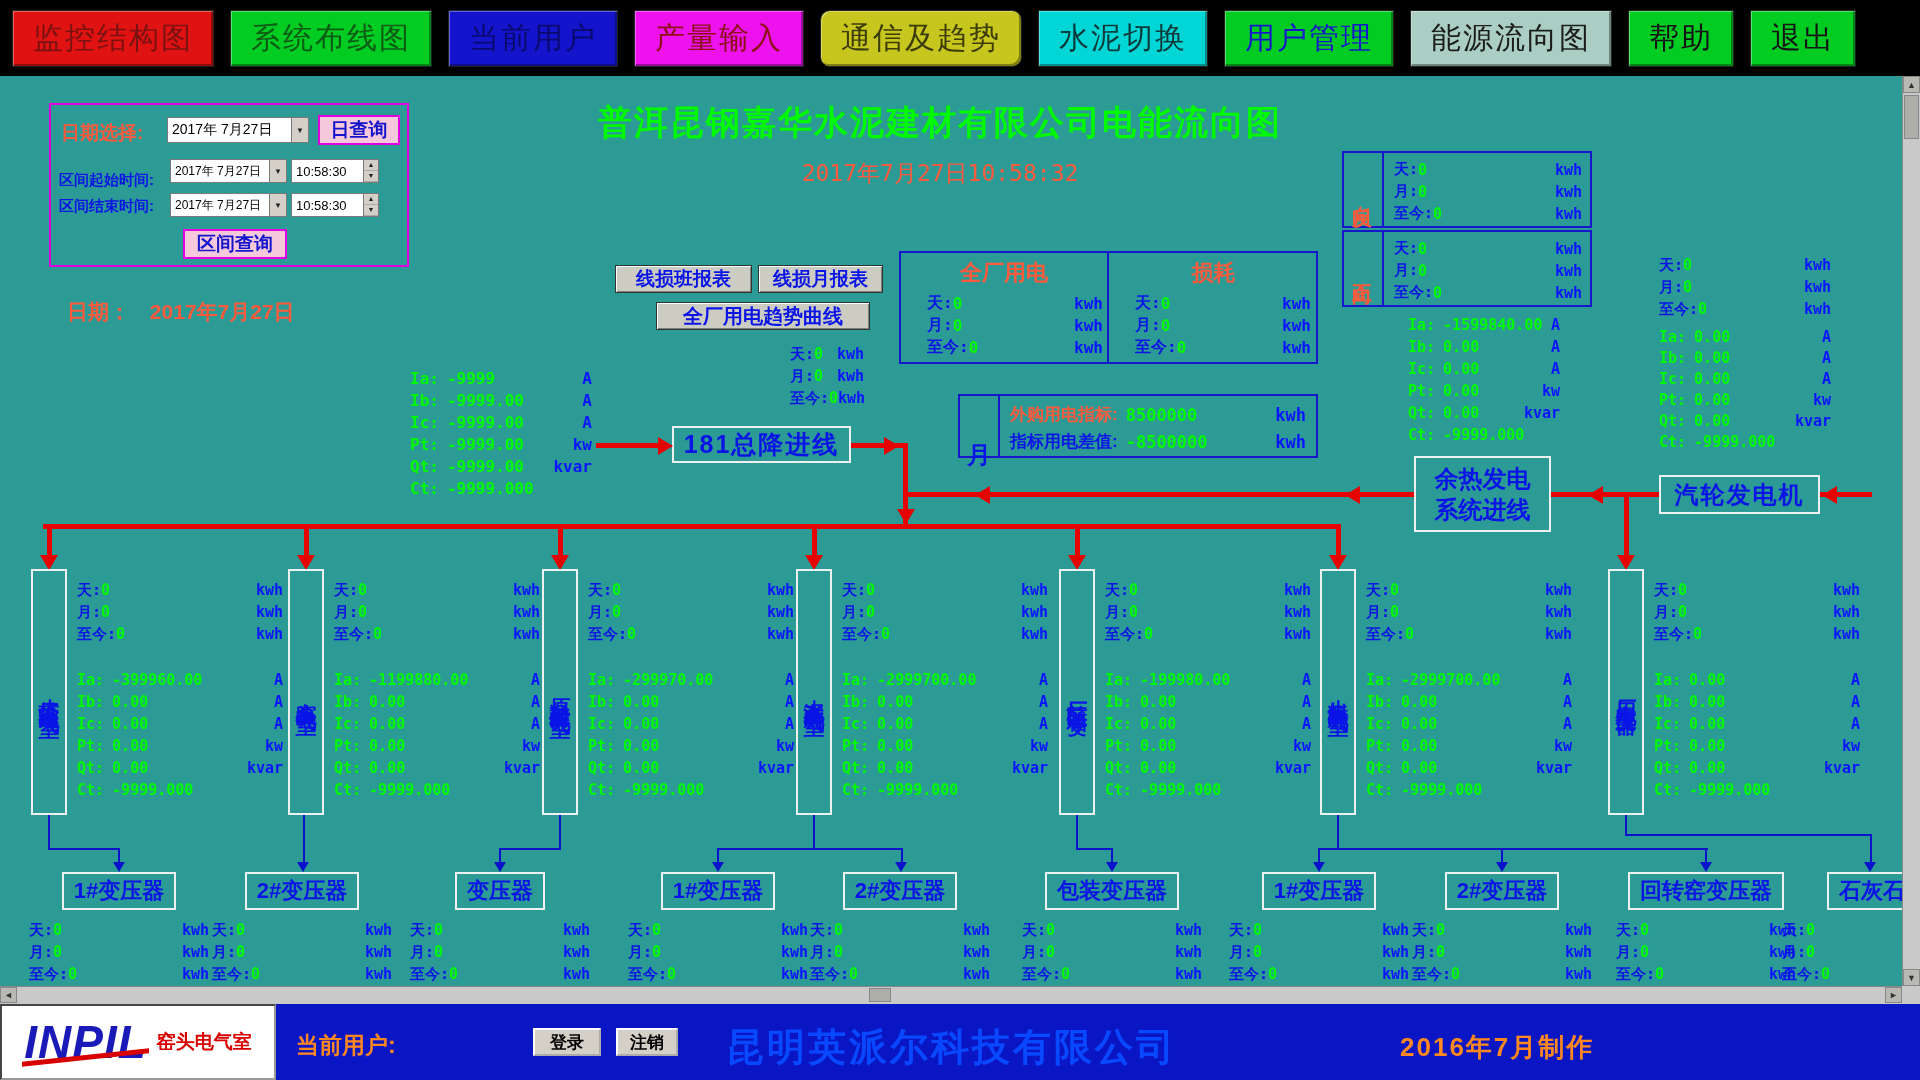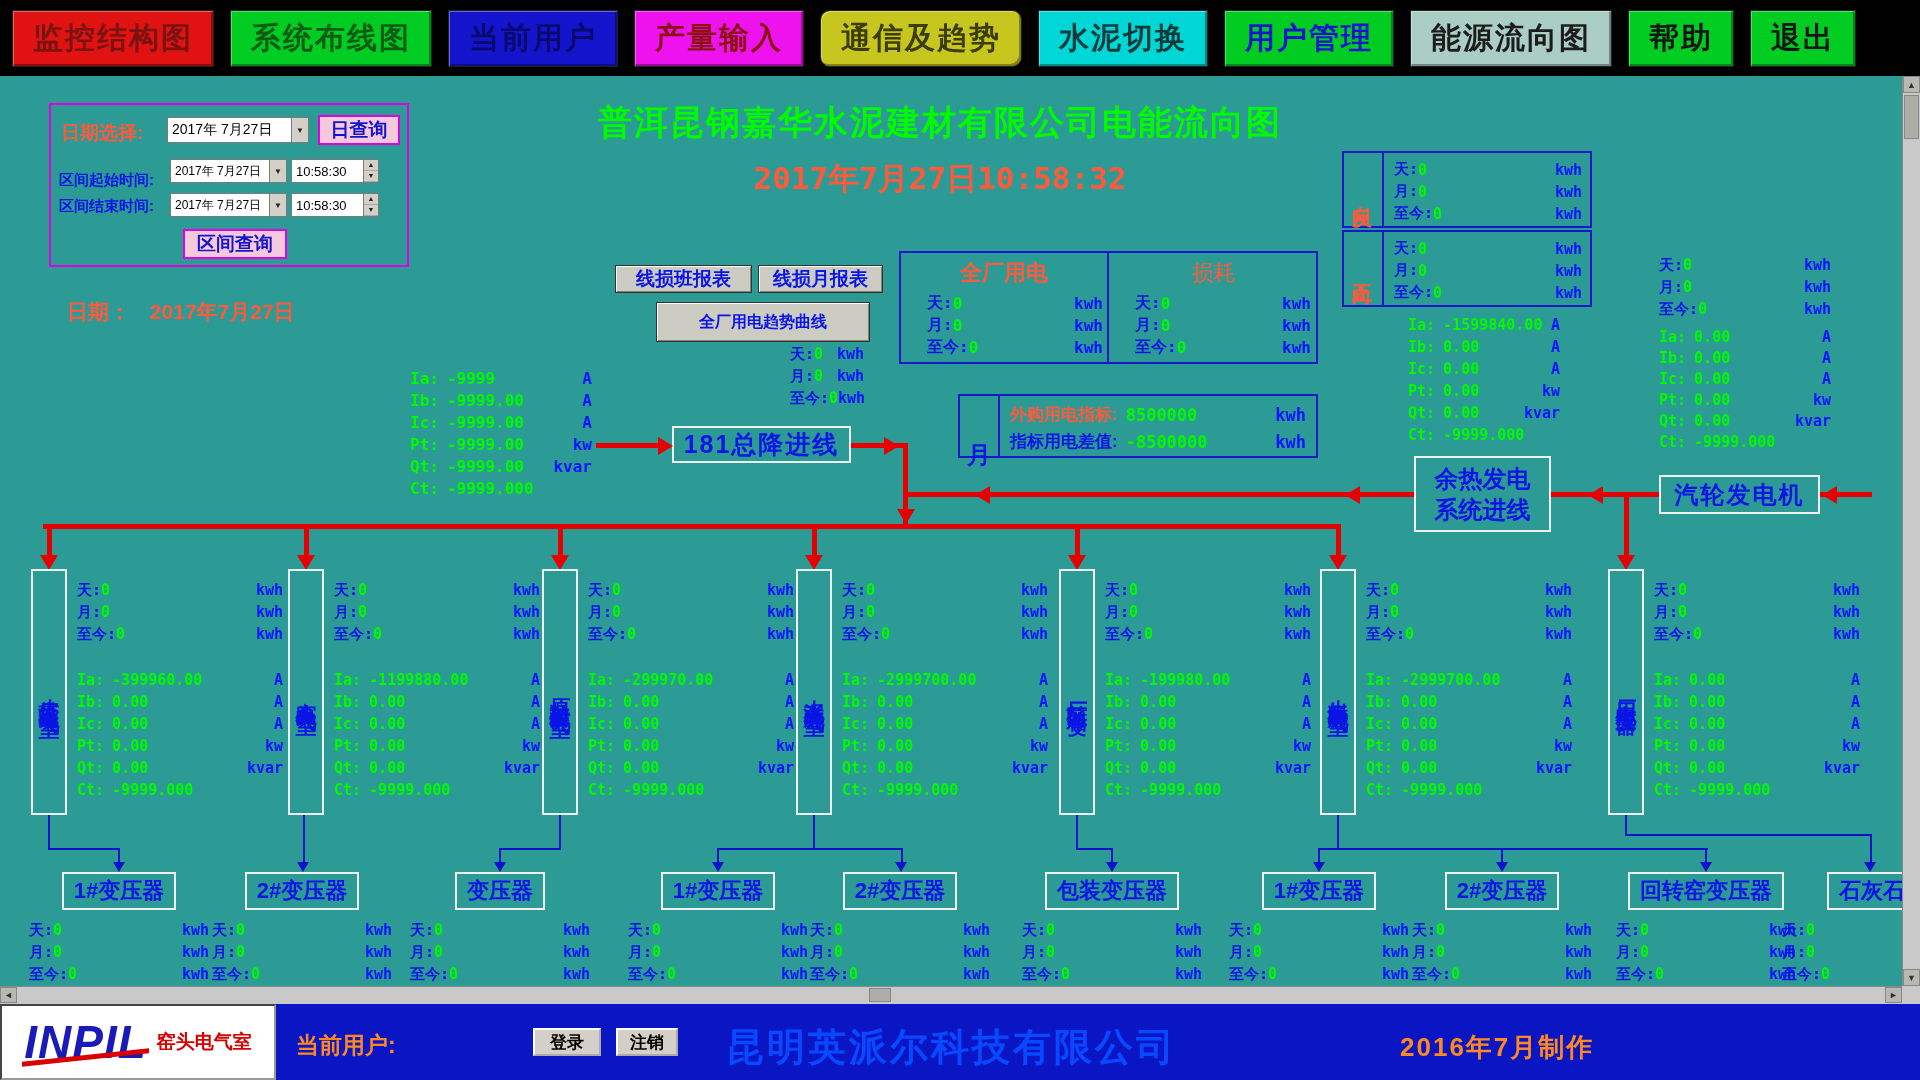--- a/index.html
+++ b/index.html
@@ -1,21 +1,21 @@
 <!DOCTYPE html>
 <html style="--bg: #2d9b95; --label-blue: #0a14e6; --value-green: #00fa00; --unit-blue: #0a14ff; --accent-orange: #ff5a3c; --flow-red: #e60000; --flow-blue: #0a12cc; --panel-blue: #1418c8; --box-border: #f0f0f0; --pink-btn: #f6c8dc; --magenta: #e000e0; --footer-bg: #0a16c4; --footer-orange: #ff8820; --company-blue: #0848ff;"><head>
 <meta charset="utf-8">
 <style>
 *{margin:0;padding:0;box-sizing:border-box}
 html,body{background:#000}
 body{font-family:"Liberation Sans","DejaVu Sans",sans-serif}
 .screen{position:relative;width:1920px;height:1080px;overflow:hidden;background:#000}
 
 .topbar{position:absolute;left:0;top:0;width:1920px;height:76px;background:#000;display:flex;align-items:center;gap:16px;padding:0 12px}
-.navbtn{height:57px;padding:7px 20px;display:flex;align-items:center;justify-content:center;font-size:30px;font-weight:bold;letter-spacing:2px;border:1px solid #222;box-shadow:inset 1px 1px 0 rgba(255,255,255,.35),inset -2px -2px 0 rgba(0,0,0,.35);white-space:nowrap;cursor:pointer;flex:0 0 auto}
+.navbtn{height:57px;padding:7px 20px;display:flex;align-items:center;justify-content:center;font-size:30px;font-weight:normal;letter-spacing:2px;border:1px solid #222;box-shadow:inset 1px 1px 0 rgba(255,255,255,.35),inset -2px -2px 0 rgba(0,0,0,.35);white-space:nowrap;cursor:pointer;flex:0 0 auto}
 
 .main{position:absolute;left:0;top:76px;width:1920px;height:928px;background:var(--bg,#2d9b95);overflow:hidden}
 .row{display:flex;align-items:center;font-family:"DejaVu Sans Mono",monospace;font-weight:bold;white-space:nowrap}
 .lb{color:var(--label-blue,#0a14e6)}
 .vg{color:var(--value-green,#00fa00)}
 .gv{color:var(--value-green,#00fa00)}
 .sp{margin-left:8px}
 .un{margin-left:auto;color:var(--unit-blue,#0a14ff)}
 .orange{color:var(--accent-orange,#ff5a3c)}
 .panelB{position:absolute;border:2px solid var(--panel-blue,#1418c8)}
@@ -170,36 +170,36 @@
           <span>区间查询</span>
         </div>
     </div>
 
     <div style="position:absolute;left:67px;top:222px;font-size:21px;font-weight:bold">
       <span class="orange">日期：</span>
       <span class="orange" style="margin-left:14px">2017年7月27日</span>
     </div>
 
     <div class="vg" style="position:absolute;left:460px;top:24px;width:960px;text-align:center;font-size:34px;font-weight:bold;letter-spacing:2px">普洱昆钢嘉华水泥建材有限公司电能流向图</div>
-    <div class="orange" style="position:absolute;left:700px;top:82px;width:480px;text-align:center;font-size:31px;font-weight:bold;font-family:'DejaVu Sans Mono',monospace">2017年7月27日10:58:32</div>
+    <div class="orange" style="position:absolute;left:700px;top:82px;width:480px;text-align:center;font-size:23px;font-weight:normal;font-family:'DejaVu Sans Mono',monospace">2017年7月27日10:58:32</div>
 
     <div class="repbtn" style="left:615px;top:189px;width:137px;height:28px;font-size:19px">
         <span>线损班报表</span>
       </div>
     <div class="repbtn" style="left:758px;top:189px;width:125px;height:28px;font-size:19px">
         <span>线损月报表</span>
       </div>
-    <div class="repbtn" style="left:656px;top:226px;width:214px;height:40px;font-size:16px">
+    <div class="repbtn" style="left:656px;top:226px;width:214px;height:28px;font-size:20px">
         <span>全厂用电趋势曲线</span>
       </div>
 
     <div class="panelB" style="left:899px;top:175px;width:419px;height:113px">
       <div style="position:absolute;left:206px;top:0;bottom:0;width:2px;background:var(--panel-blue,#1418c8)"></div>
       <div class="orange" style="position:absolute;left:0;top:5px;width:206px;text-align:center;font-size:22px;font-weight:bold">全厂用电</div>
-      <div class="orange" style="position:absolute;left:208px;top:5px;width:209px;text-align:center;font-size:22px;font-weight:normal">损耗</div>
+      <div class="orange" style="position:absolute;left:208px;top:5px;width:209px;text-align:center;font-size:22px;font-weight:bold">损耗</div>
       <div class="row" style="position:absolute;left:26px;top:40px;width:176px;font-size:16px">
           <span class="lb">天:</span>
           <span class="vg">0</span>
           <span class="un">kwh</span>
         </div>
       <div class="row" style="position:absolute;left:26px;top:62px;width:176px;font-size:16px">
           <span class="lb">月:</span>
           <span class="vg">0</span>
           <span class="un">kwh</span>
         </div>

